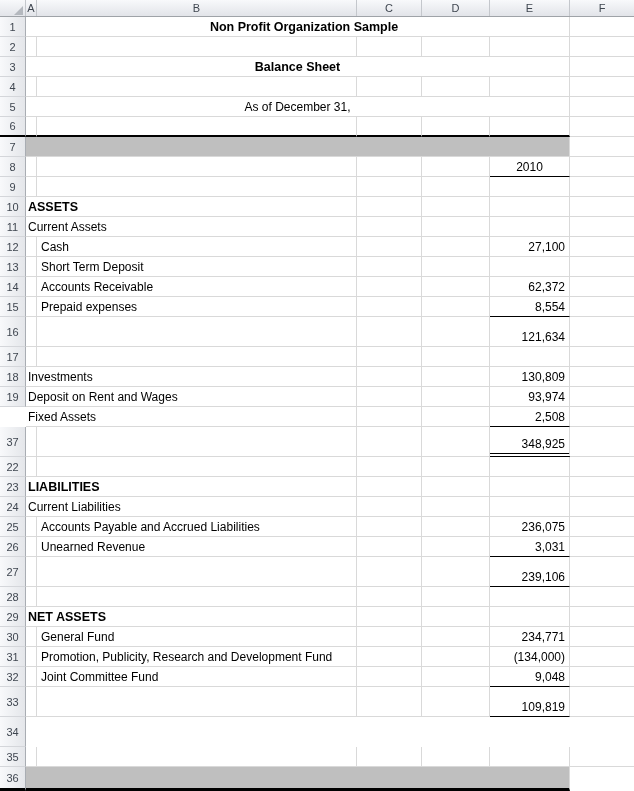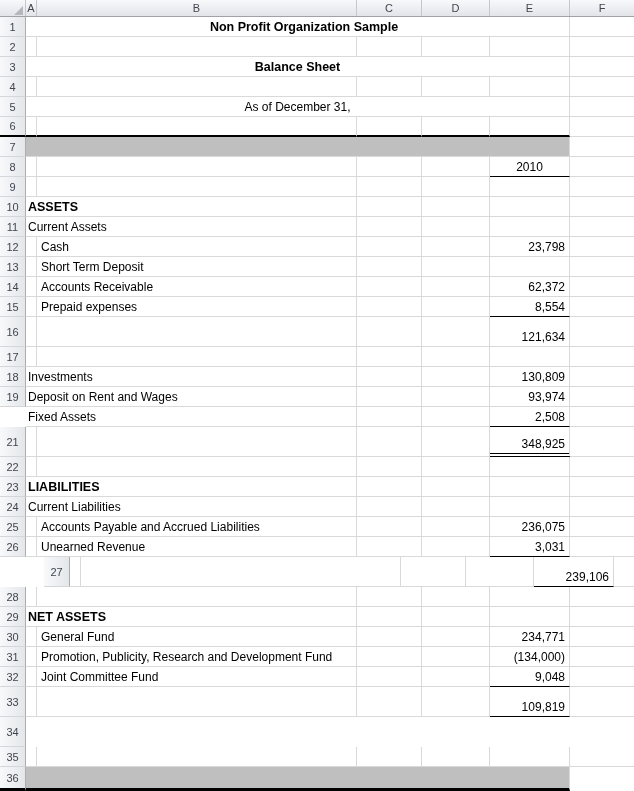--- a/index.html
+++ b/index.html
@@ -153,21 +153,21 @@
         <div class="cell" style="width: 68px;"></div>
         <div class="cell val" style="width: 80px;"></div>
         <div class="cell last" style="width: 64px;"></div>
       </div>
       <div class="row" style="height: 20px;">
         <div class="rh" style="height: 20px;">12</div>
         <div class="cell" style="width: 11px;"></div>
         <div class="cell btxt" style="width: 320px;">Cash</div>
         <div class="cell" style="width: 65px;"></div>
         <div class="cell" style="width: 68px;"></div>
-        <div class="cell val" style="width: 80px;">23,798</div>
+        <div class="cell val" style="width: 80px;">27,100</div>
         <div class="cell last" style="width: 64px;"></div>
       </div>
       <div class="row" style="height: 20px;">
         <div class="rh" style="height: 20px;">13</div>
         <div class="cell" style="width: 11px;"></div>
         <div class="cell btxt" style="width: 320px;">Short Term Deposit</div>
         <div class="cell" style="width: 65px;"></div>
         <div class="cell" style="width: 68px;"></div>
         <div class="cell val" style="width: 80px;"></div>
         <div class="cell last" style="width: 64px;"></div>
@@ -226,21 +226,21 @@
       </div>
       <div class="row" style="height: 20px;">
         <div class="rh" style="height: 20px; margin-top: 30px;">20</div>
         <div class="cell atxt" style="width: 331px;">Fixed Assets</div>
         <div class="cell" style="width: 65px;"></div>
         <div class="cell" style="width: 68px;"></div>
         <div class="cell val eb-single" style="width: 80px;">2,508</div>
         <div class="cell last" style="width: 64px;"></div>
       </div>
       <div class="row" style="height: 30px;">
-        <div class="rh" style="height: 30px;">21</div>
+        <div class="rh" style="height: 30px;">37</div>
         <div class="cell" style="width: 11px;"></div>
         <div class="cell" style="width: 320px;"></div>
         <div class="cell" style="width: 65px;"></div>
         <div class="cell" style="width: 68px;"></div>
         <div class="cell val eb-double" style="width: 80px;">348,925</div>
         <div class="cell last" style="width: 64px;"></div>
       </div>
       <div class="row" style="height: 20px;">
         <div class="rh" style="height: 20px;">22</div>
         <div class="cell" style="width: 11px;"></div>
@@ -277,21 +277,21 @@
       </div>
       <div class="row" style="height: 20px;">
         <div class="rh" style="height: 20px;">26</div>
         <div class="cell" style="width: 11px;"></div>
         <div class="cell btxt" style="width: 320px;">Unearned Revenue</div>
         <div class="cell" style="width: 65px;"></div>
         <div class="cell" style="width: 68px;"></div>
         <div class="cell val eb-single" style="width: 80px;">3,031</div>
         <div class="cell last" style="width: 64px;"></div>
       </div>
-      <div class="row" style="height: 30px; padding-left: 44px;">
+      <div class="row" style="height: 30px;">
         <div class="rh" style="height: 30px;">27</div>
         <div class="cell" style="width: 11px;"></div>
         <div class="cell" style="width: 320px;"></div>
         <div class="cell" style="width: 65px;"></div>
         <div class="cell" style="width: 68px;"></div>
         <div class="cell val eb-single" style="width: 80px;">239,106</div>
         <div class="cell last" style="width: 64px;"></div>
       </div>
       <div class="row" style="height: 20px;">
         <div class="rh" style="height: 20px;">28</div>

